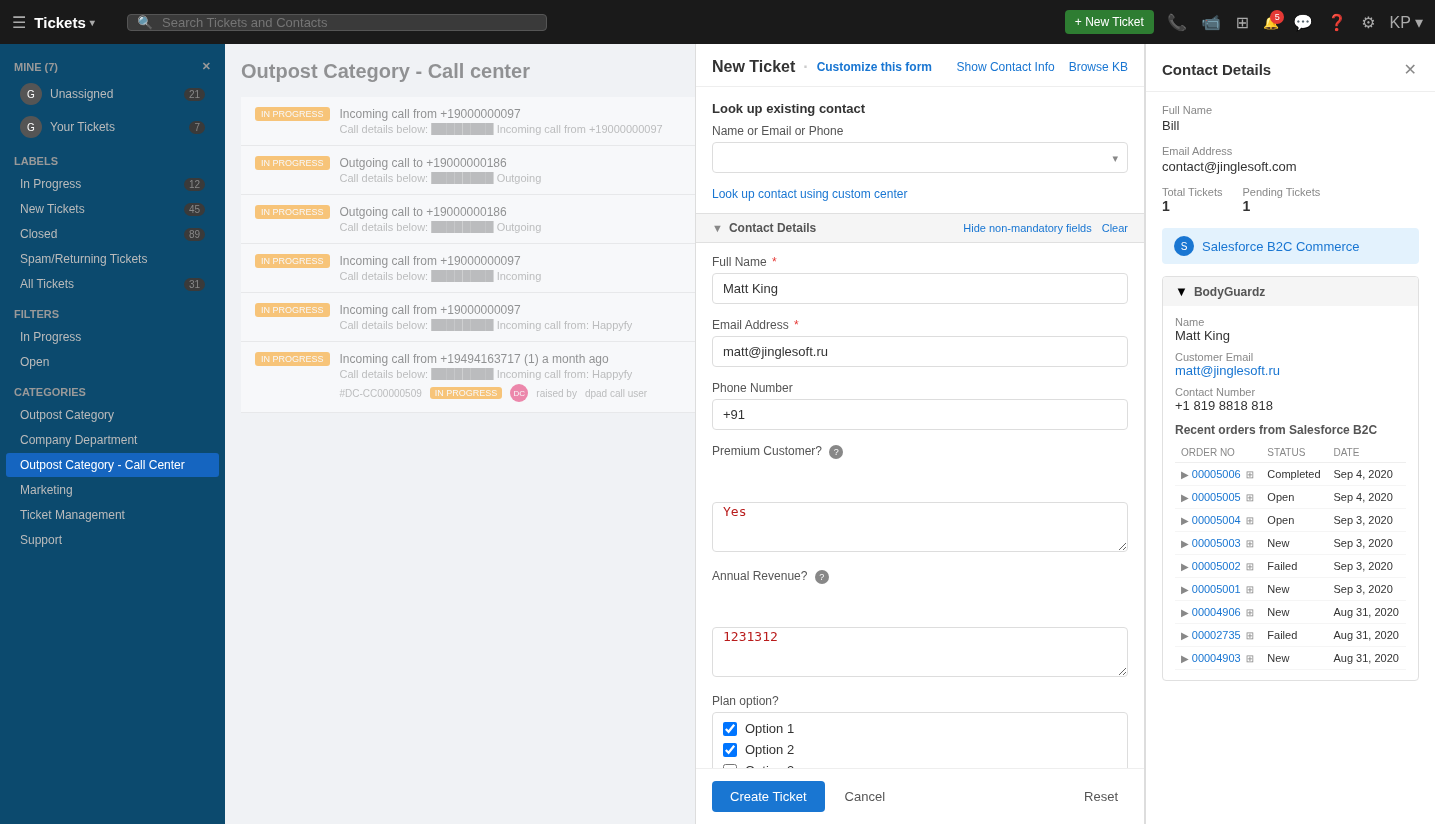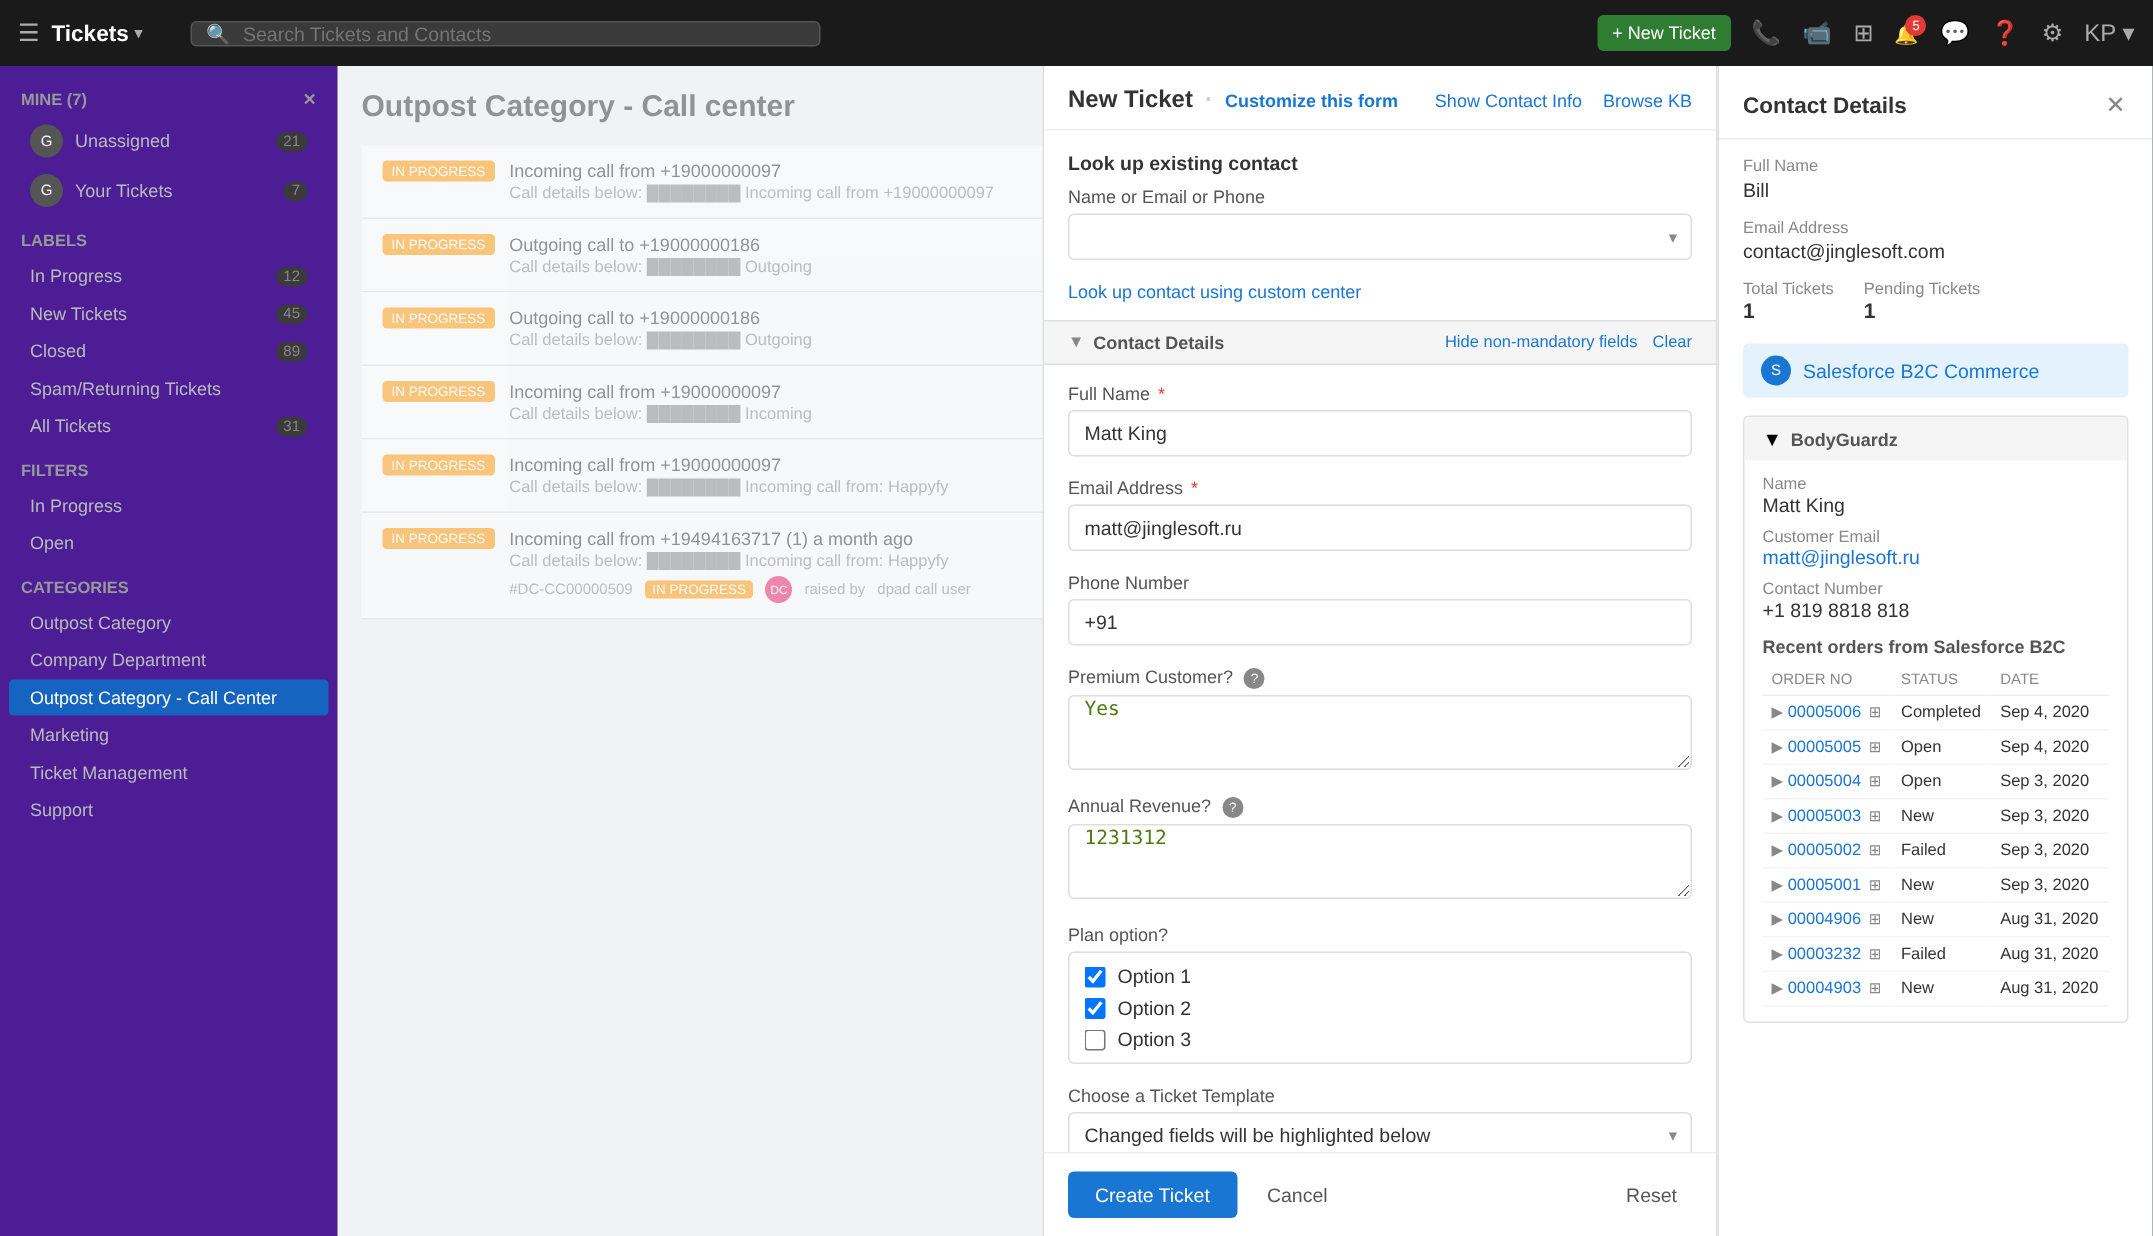--- a/index.html
+++ b/index.html
@@ -62,21 +62,21 @@
     
     .main-layout {
       display: flex;
       margin-top: 44px;
       height: calc(100vh - 44px);
     }
 
     
     .sidebar {
       width: 225px;
-      background: #4c1d95;
+      background: #0c4a6e;
       flex-shrink: 0;
       overflow-y: auto;
       padding: 10px 0;
     }
     .sidebar-section { margin-bottom: 6px; }
     .sidebar-section-header {
       color: #999;
       font-size: 11px;
       font-weight: 600;
       padding: 6px 14px 4px;
@@ -190,21 +190,22 @@
     .form-select-wrap .chevron-down { position: absolute; right: 10px; top: 50%; transform: translateY(-50%); color: #888; pointer-events: none; font-size: 11px; }
     .form-textarea {
       width: 100%;
       padding: 1px 10px;
       border: 1px solid #ddd;
       border-radius: 4px;
       font-size: 13px;
       resize: vertical;
       min-height: 50px;
       outline: none;
-      color: #4d7c0f;
+      color: #b91c1c;
+      margin-top: 39px;
     }
     .lookup-custom-link { font-size: 12px; color: #1976d2; cursor: pointer; margin-bottom: 12px; display: block; }
     .section-divider {
       margin: 12px -16px;
       padding: 7px 16px;
       background: #f5f5f5;
       border-top: 1px solid #e0e0e0;
       border-bottom: 1px solid #e0e0e0;
       display: flex;
       align-items: center;
@@ -738,21 +739,21 @@
         <span style="color:#888;font-size:10px;">▶</span>
         <span class="order-link">00004906</span>
         <span style="color:#888;font-size:10px;cursor:pointer;margin-left:2px;">⊞</span>
       </td>
       <td class="status-new">New</td>
       <td>Aug 31, 2020</td>
     </tr>
                     <tr>
       <td>
         <span style="color:#888;font-size:10px;">▶</span>
-        <span class="order-link">00003232</span>
+        <span class="order-link">00002735</span>
         <span style="color:#888;font-size:10px;cursor:pointer;margin-left:2px;">⊞</span>
       </td>
       <td class="status-failed">Failed</td>
       <td>Aug 31, 2020</td>
     </tr>
                     <tr>
       <td>
         <span style="color:#888;font-size:10px;">▶</span>
         <span class="order-link">00004903</span>
         <span style="color:#888;font-size:10px;cursor:pointer;margin-left:2px;">⊞</span>

